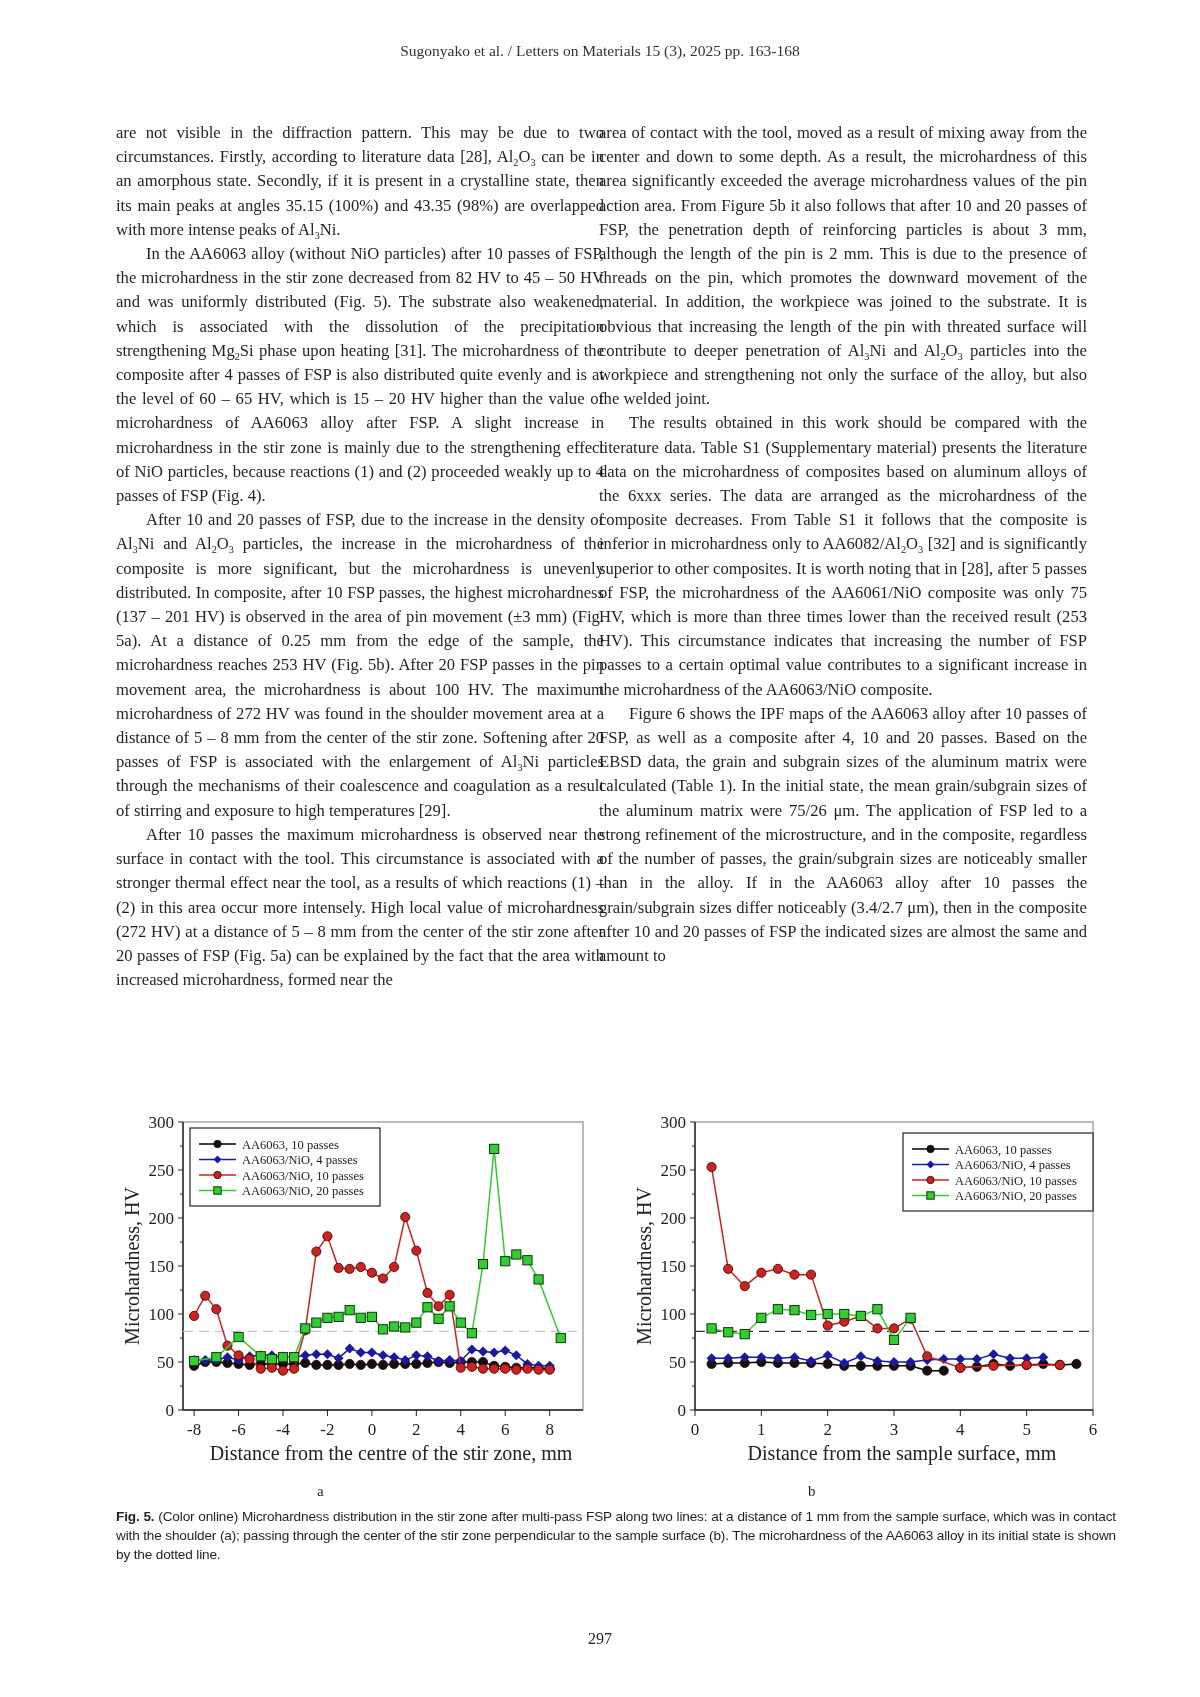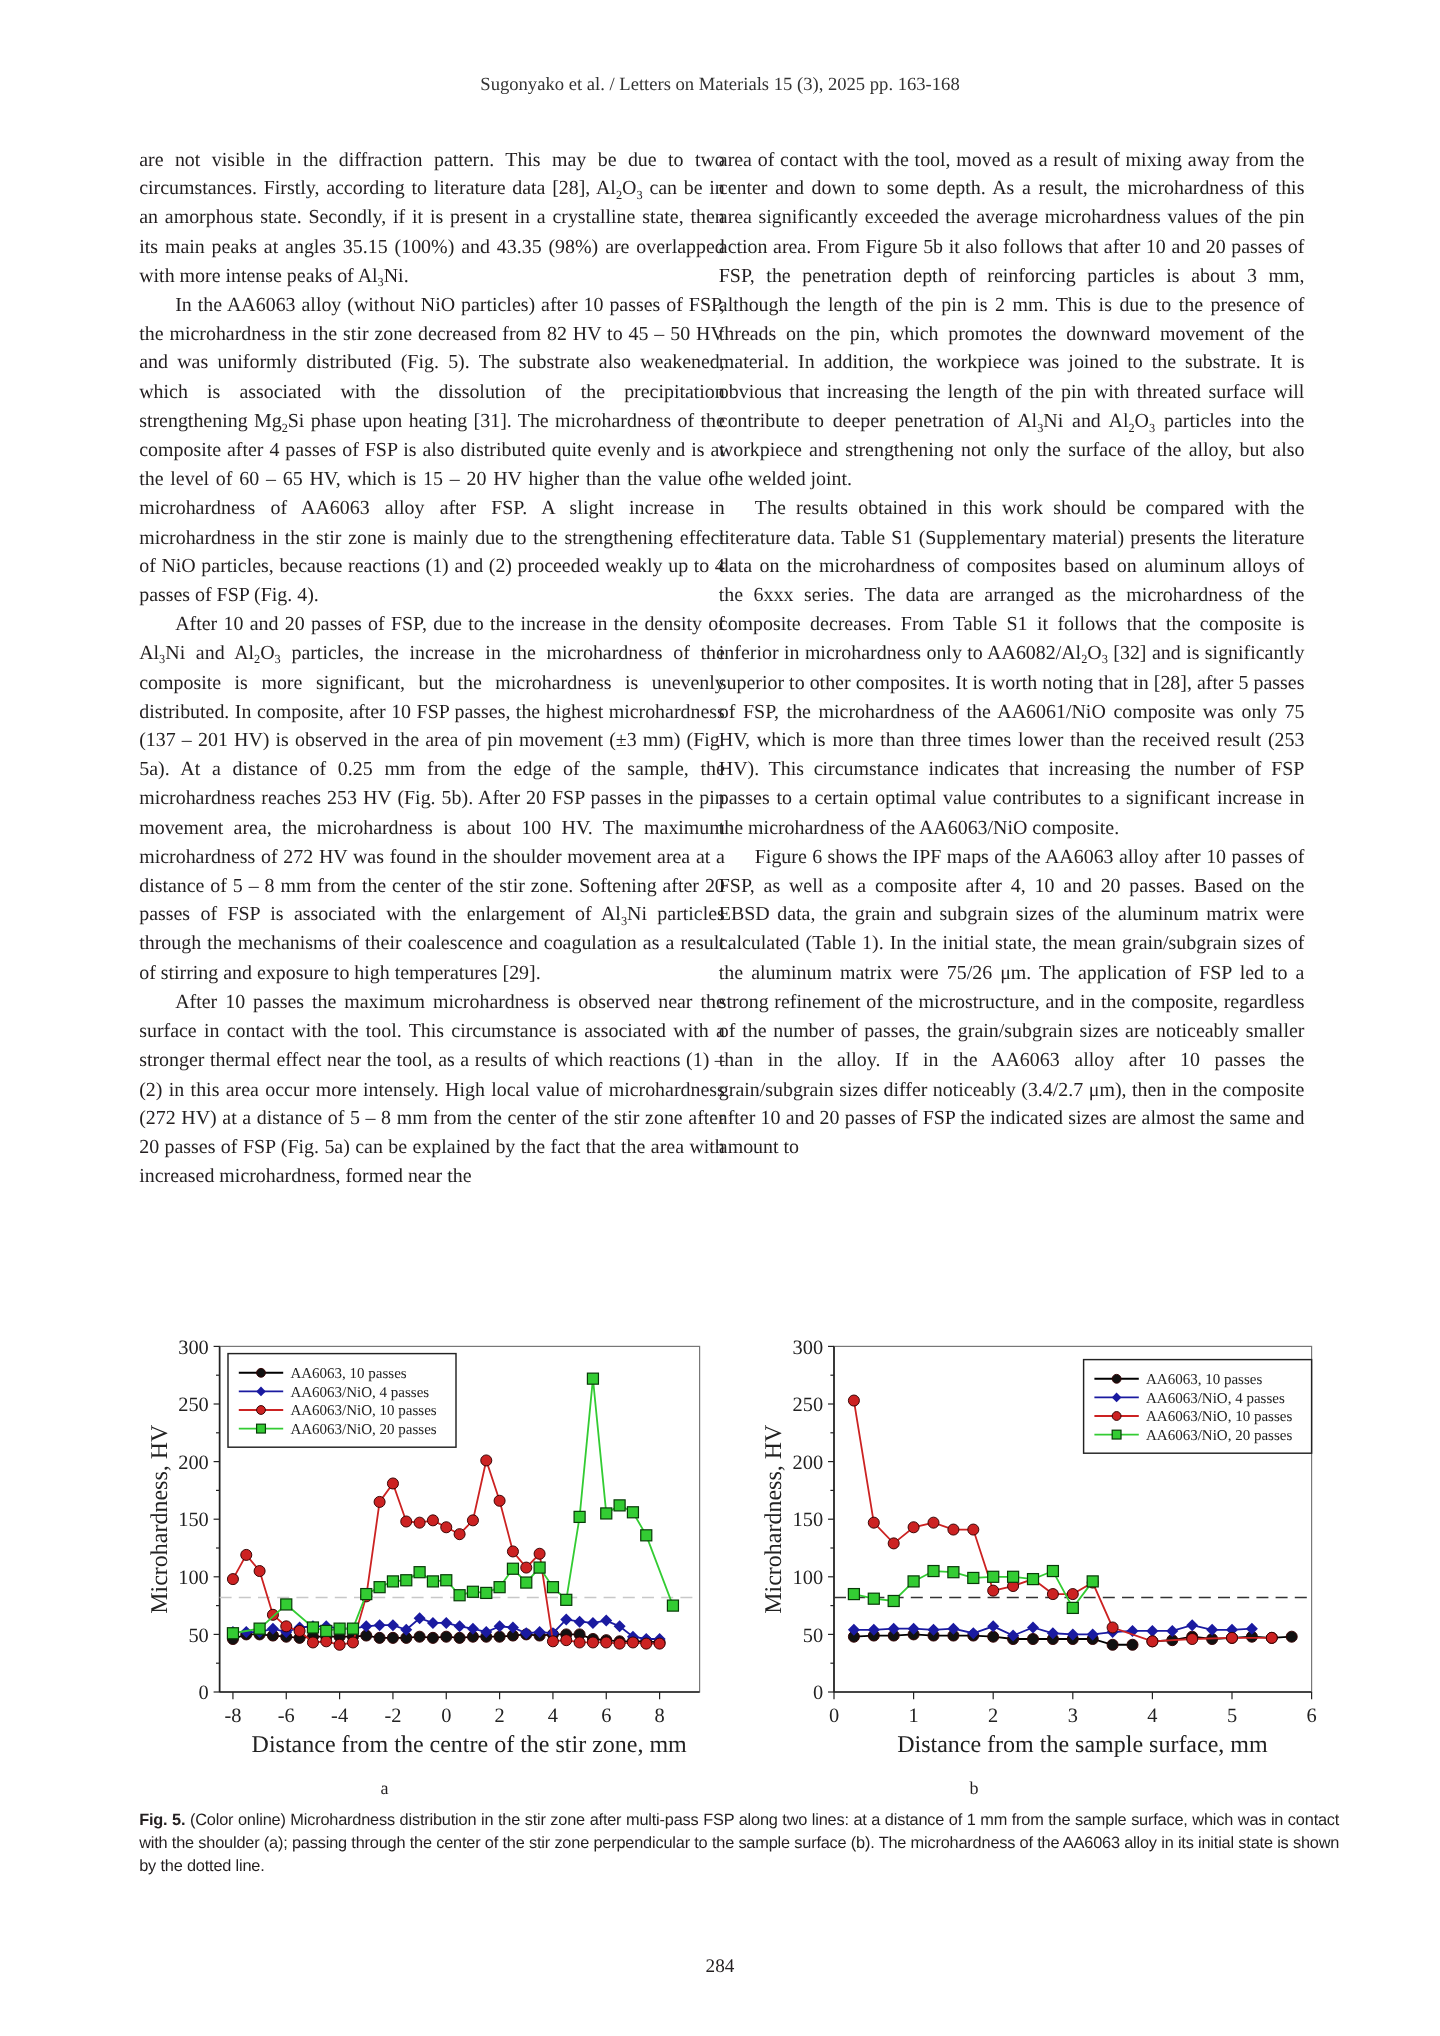--- a/index.html
+++ b/index.html
@@ -1,17 +1,17 @@
 <!DOCTYPE html>
 <html><head>
 <meta charset="utf-8">
 <style>
   html, body { margin: 0; padding: 0; background: #ffffff; }
   body { width: 1200px; height: 1697px; position: relative; font-family: "Liberation Serif", "DejaVu Serif", serif; color: #231f20; overflow: hidden; }
-  .running-head { position: absolute; top: 62px; left: 0; width: 1200px; text-align: center; font-size: 15.5px; color: #333; }
+  .running-head { position: absolute; top: 42px; left: 0; width: 1200px; text-align: center; font-size: 15.5px; color: #333; }
   .col { position: absolute; top: 121px; width: 488px; font-size: 16.6px; line-height: 24.2px; text-align: justify; hyphens: none; }
   .col.left { left: 116px; }
   .col.right { left: 599px; }
   .col p { margin: 0; text-indent: 30px; }
   .col p.noindent { text-indent: 0; }
   sub { font-size: 0.62em; line-height: 0; vertical-align: -0.35em; }
   .figure { position: absolute; top: 1105px; left: 110px; width: 1020px; height: 380px; }
   .panel { position: absolute; top: 0; width: 500px; height: 380px; }
   .panel.a { left: 0; }
   .panel.b { left: 510px; }
@@ -392,13 +392,13 @@
         </g>
       </svg>
     </div>
 </div>
 
 <div class="panel-label" style="left:317px;">a</div>
 <div class="panel-label" style="left:808px;">b</div>
 
 <div class="caption"><b>Fig. 5.</b><span> (Color online) Microhardness distribution in the stir zone after multi-pass FSP along two lines: at a distance of 1 mm from the sample surface, which was in contact with the shoulder (a); passing through the center of the stir zone perpendicular to the sample surface (b). The microhardness of the AA6063 alloy in its initial state is shown by the dotted line.</span></div>
 
-<div class="page-num">284</div>
+<div class="page-num">297</div>
 
 </body></html>

